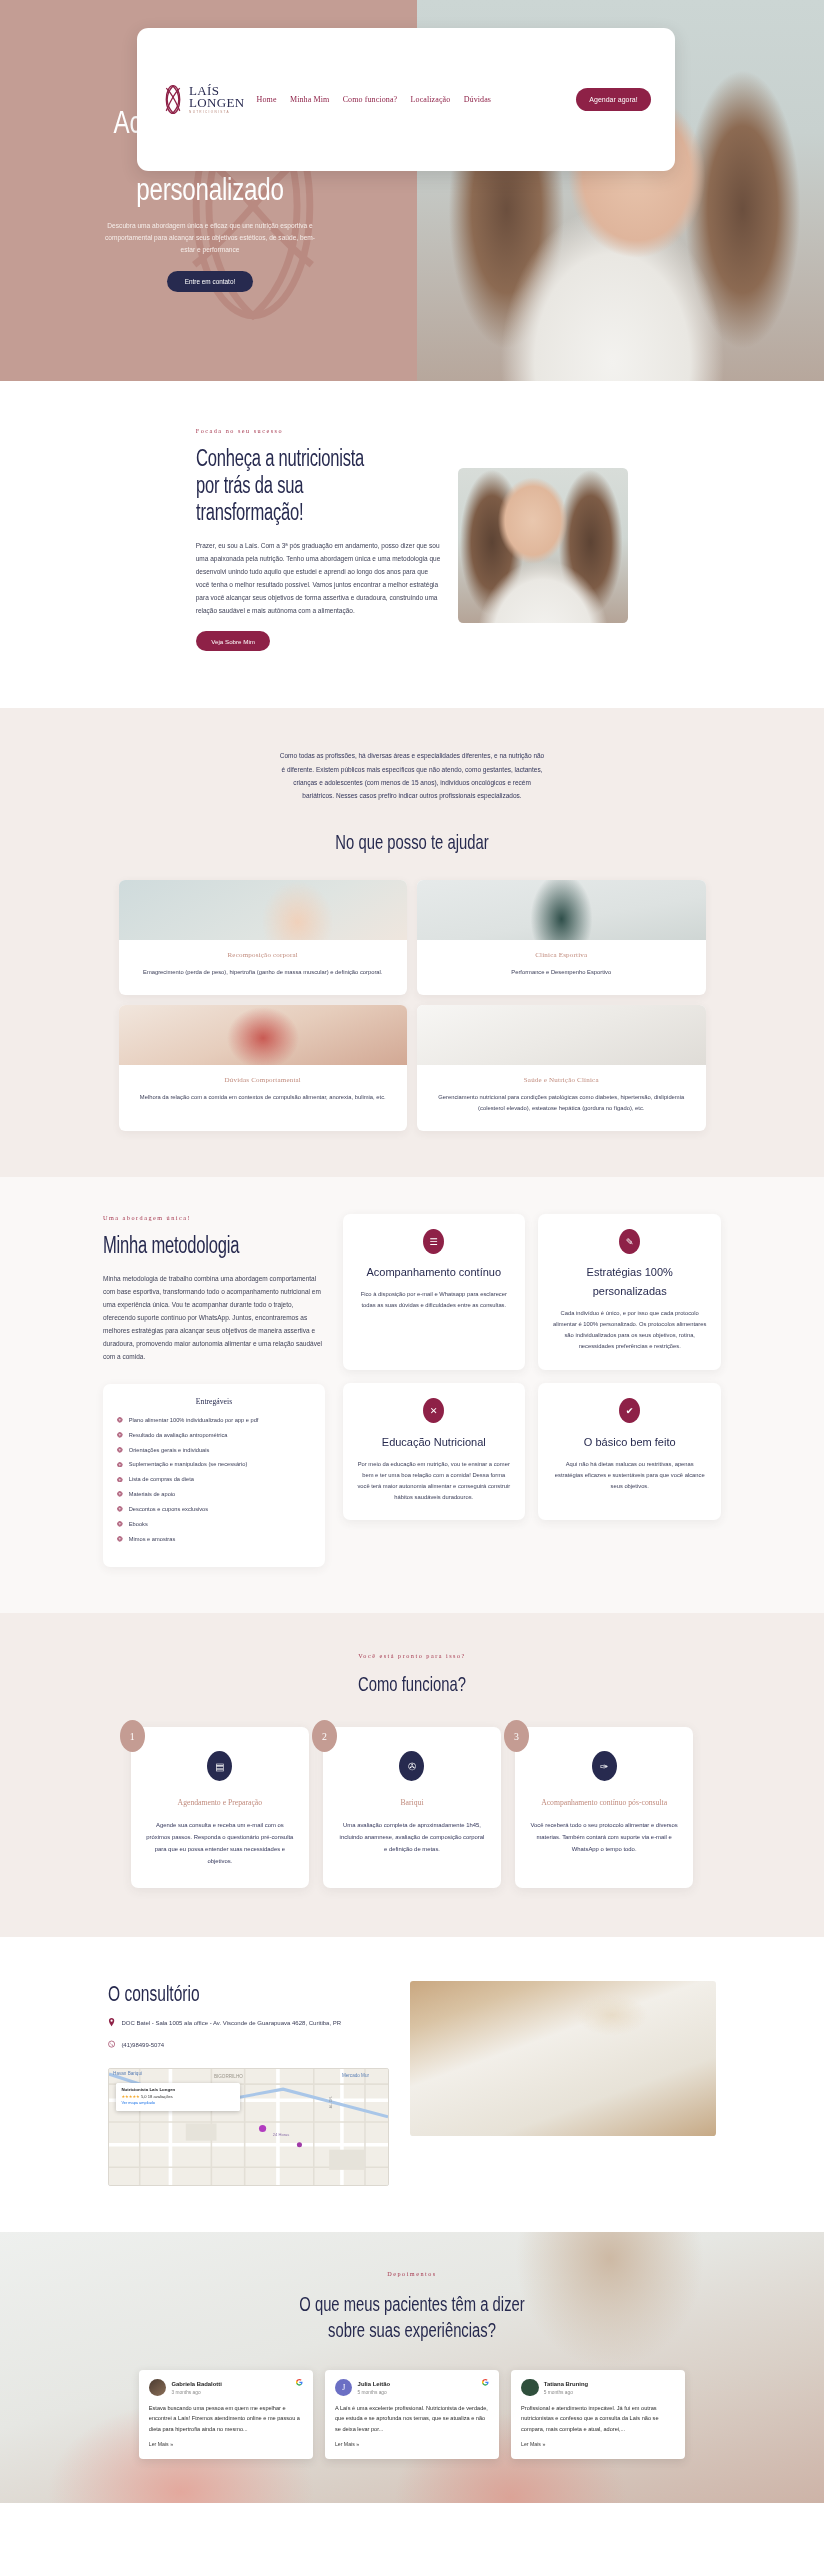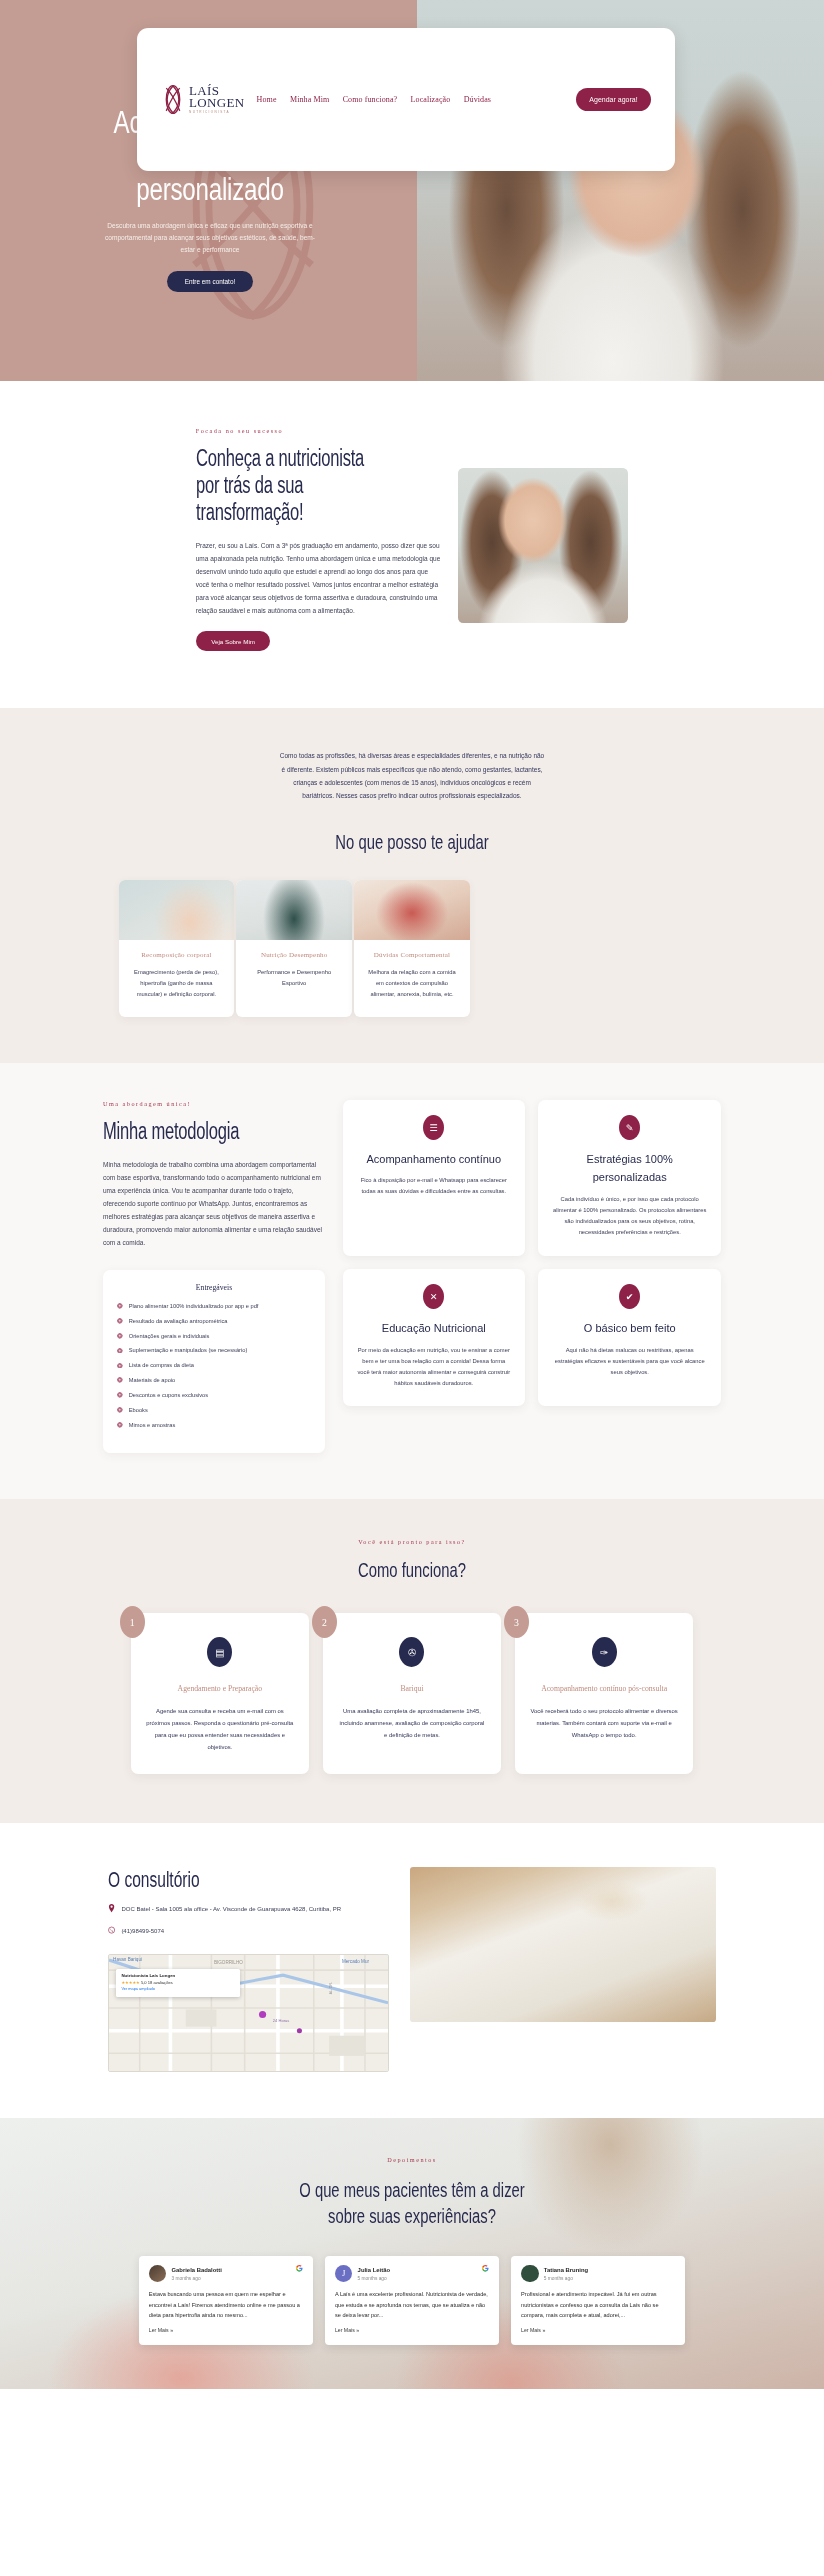--- a/index.html
+++ b/index.html
@@ -65,21 +65,21 @@
       radial-gradient(ellipse 41px 93px at 20% 48%, #5c4334 0%, #7d5c46 50%, rgba(125,92,70,0) 78%),
       radial-gradient(ellipse 41px 93px at 78% 48%, #5c4334 0%, #7d5c46 50%, rgba(125,92,70,0) 78%),
       linear-gradient(180deg,#d8ddd9 0%,#cfd6d2 45%,#b5a497 100%);
     margin-top:41px}
 
   
   .help{background:#f3edea;padding:41px 0 46px;text-align:center}
   .help-intro{max-width:268px;margin:0 auto;font-size:6.5px;line-height:2.05;color:#33365a}
   .help-h2{margin:27px auto 0;font-family:"Liberation Sans",sans-serif;font-weight:400;font-size:20.6px;
     color:#272a4f;transform:scaleX(.72)}
-  .cards{width:587px;margin:26px auto 0;display:grid;grid-template-columns:repeat(5,1fr);gap:2px}
+  .cards{width:587px;margin:26px auto 0;display:grid;grid-template-columns:repeat(2,1fr);gap:10px}
   .card{background:#fff;border-radius:6.2px;overflow:hidden;box-shadow:0 2.1px 8.2px rgba(60,50,50,.06);
     display:flex;flex-direction:column}
   .card-img{height:60px}
   .ci1{background:radial-gradient(ellipse 36px 41px at 62% 70%, #f0d1bb, rgba(240,209,187,0)),linear-gradient(150deg,#cfdbdc 0%,#dfe4e1 60%,#efe6de 100%)}
   .ci2{background:radial-gradient(ellipse 41px 36px at 45% 60%, #e8c3a4, rgba(232,195,164,0)),linear-gradient(160deg,#efe7de 0%,#e2cdb8 55%,#caa98c 100%)}
   .ci3{background:linear-gradient(110deg,#f2ece5 0%,#e9dbcb 40%,#d9b797 100%)}
   .ci4{background:radial-gradient(ellipse 31px 46px at 50% 65%, #2f4f4a, rgba(47,79,74,0)),linear-gradient(170deg,#e6eaea 0%,#dde2e1 60%,#cfd6d4 100%)}
   .ci5{background:radial-gradient(ellipse 36px 31px at 50% 55%, #c95a53, rgba(201,90,83,0)),linear-gradient(160deg,#f1e6dd 0%,#e6cdbc 50%,#d2a894 100%)}
   .ci6{background:linear-gradient(160deg,#f7f6f4 0%,#eceae6 50%,#dfdcd7 100%)}
   .card-body{padding:11.3px 11.3px 16.5px;text-align:center}
@@ -246,29 +246,36 @@
       <div class="card">
         <div class="card-img ci1"></div>
         <div class="card-body">
           <div class="card-title">Recomposição corporal</div>
           <div class="card-text">Emagrecimento (perda de peso), hipertrofia (ganho de massa muscular) e definição corporal.</div>
         </div>
       </div>
       <div class="card">
         <div class="card-img ci4"></div>
         <div class="card-body">
-          <div class="card-title">Nutrição Desempenho</div>
+          <div class="card-title">Clínica Esportiva</div>
           <div class="card-text">Performance e Desempenho Esportivo</div>
         </div>
       </div>
       <div class="card">
         <div class="card-img ci5"></div>
         <div class="card-body">
           <div class="card-title">Dúvidas Comportamental</div>
           <div class="card-text">Melhora da relação com a comida em contextos de compulsão alimentar, anorexia, bulimia, etc.</div>
+        </div>
+      </div>
+      <div class="card">
+        <div class="card-img ci6"></div>
+        <div class="card-body">
+          <div class="card-title">Saúde e Nutrição Clínica</div>
+          <div class="card-text">Gerenciamento nutricional para condições patológicas como diabetes, hipertensão, dislipidemia (colesterol elevado), esteatose hepática (gordura no fígado), etc.</div>
         </div>
       </div>
     </div>
   </section>
 
   <section class="method">
     <div class="method-inner">
       <div class="method-left">
         <div class="eyebrow">Uma abordagem única!</div>
         <h2 class="h2">Minha metodologia</h2>

